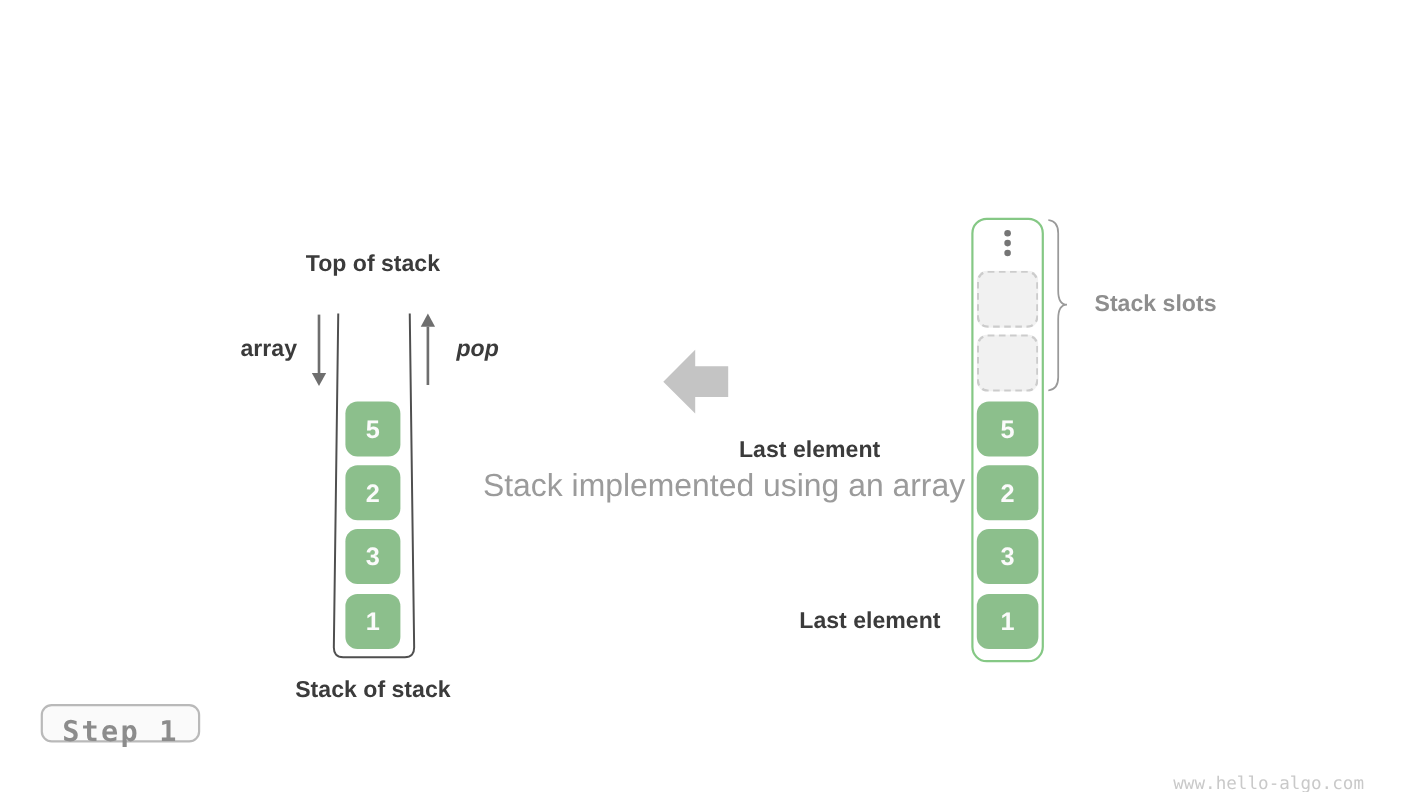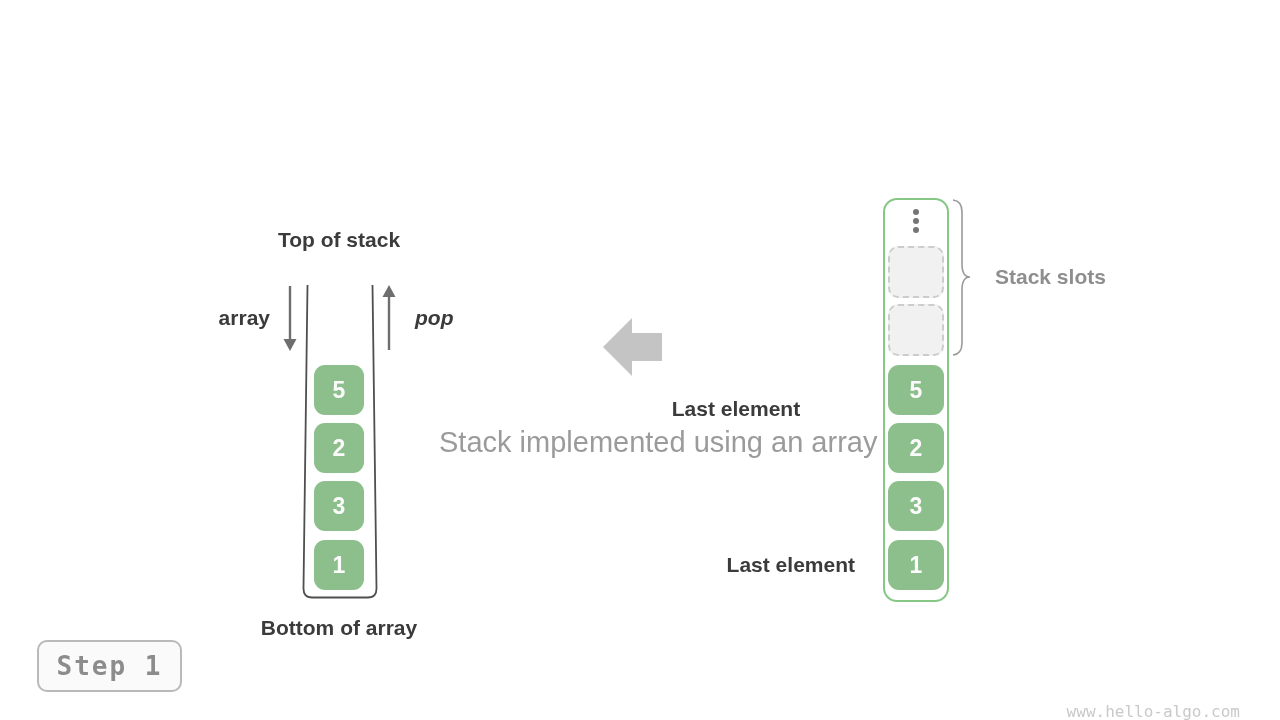--- a/index.html
+++ b/index.html
@@ -73,21 +73,21 @@
     position:absolute;
     left:888px;width:56px;height:52px;
     background:var(--empty-slot-fill);
     border:2px dashed var(--empty-slot-border);
     border-radius:10px;
   }
   .slot0{top:246px;} .slot1{top:304px;}
 
   .step-badge{
     position:absolute;
-    left:37px;top:640px;width:145px;height:52px;
+    left:37px;top:640px;width:145px;height:35px;
     border:2px solid #b9b9b9;
     border-radius:10px;
     background:#fafafa;
     color:var(--step-text);
     font-family:"DejaVu Sans Mono", monospace;
     font-weight:bold;
     font-size:26px;
     line-height:49px;
     text-align:center;
     letter-spacing:2px;
@@ -121,21 +121,21 @@
     </g>
 
     <polygon points="603,347 632,318 632,333 662,333 662,361 632,361 632,376" fill="var(--big-arrow-gray)"></polygon>
 
     <path d="M 953,200 Q 962,201 962,212 L 962,264 Q 962,277 970,277 Q 962,277 962,290 L 962,343 Q 962,354 953,355" fill="none" stroke="var(--brace-gray)" stroke-width="1.6"></path>
   </svg>
 
   <div class="lbl lbl-dark top-label">Top of stack</div>
   <div class="lbl lbl-dark push-label">array</div>
   <div class="lbl lbl-dark pop-label">pop</div>
-  <div class="lbl lbl-dark bottom-label">Bottom of array</div>
+  <div class="lbl lbl-dark bottom-label">Stack of stack</div>
 
   <div class="sbox left row0">5</div>
   <div class="sbox left row1">2</div>
   <div class="sbox left row2">3</div>
   <div class="sbox left row3">1</div>
 
   <div class="lbl lbl-gray caption">Stack implemented using an array</div>
 
   <div class="array-container"></div>
   <div class="dots">

